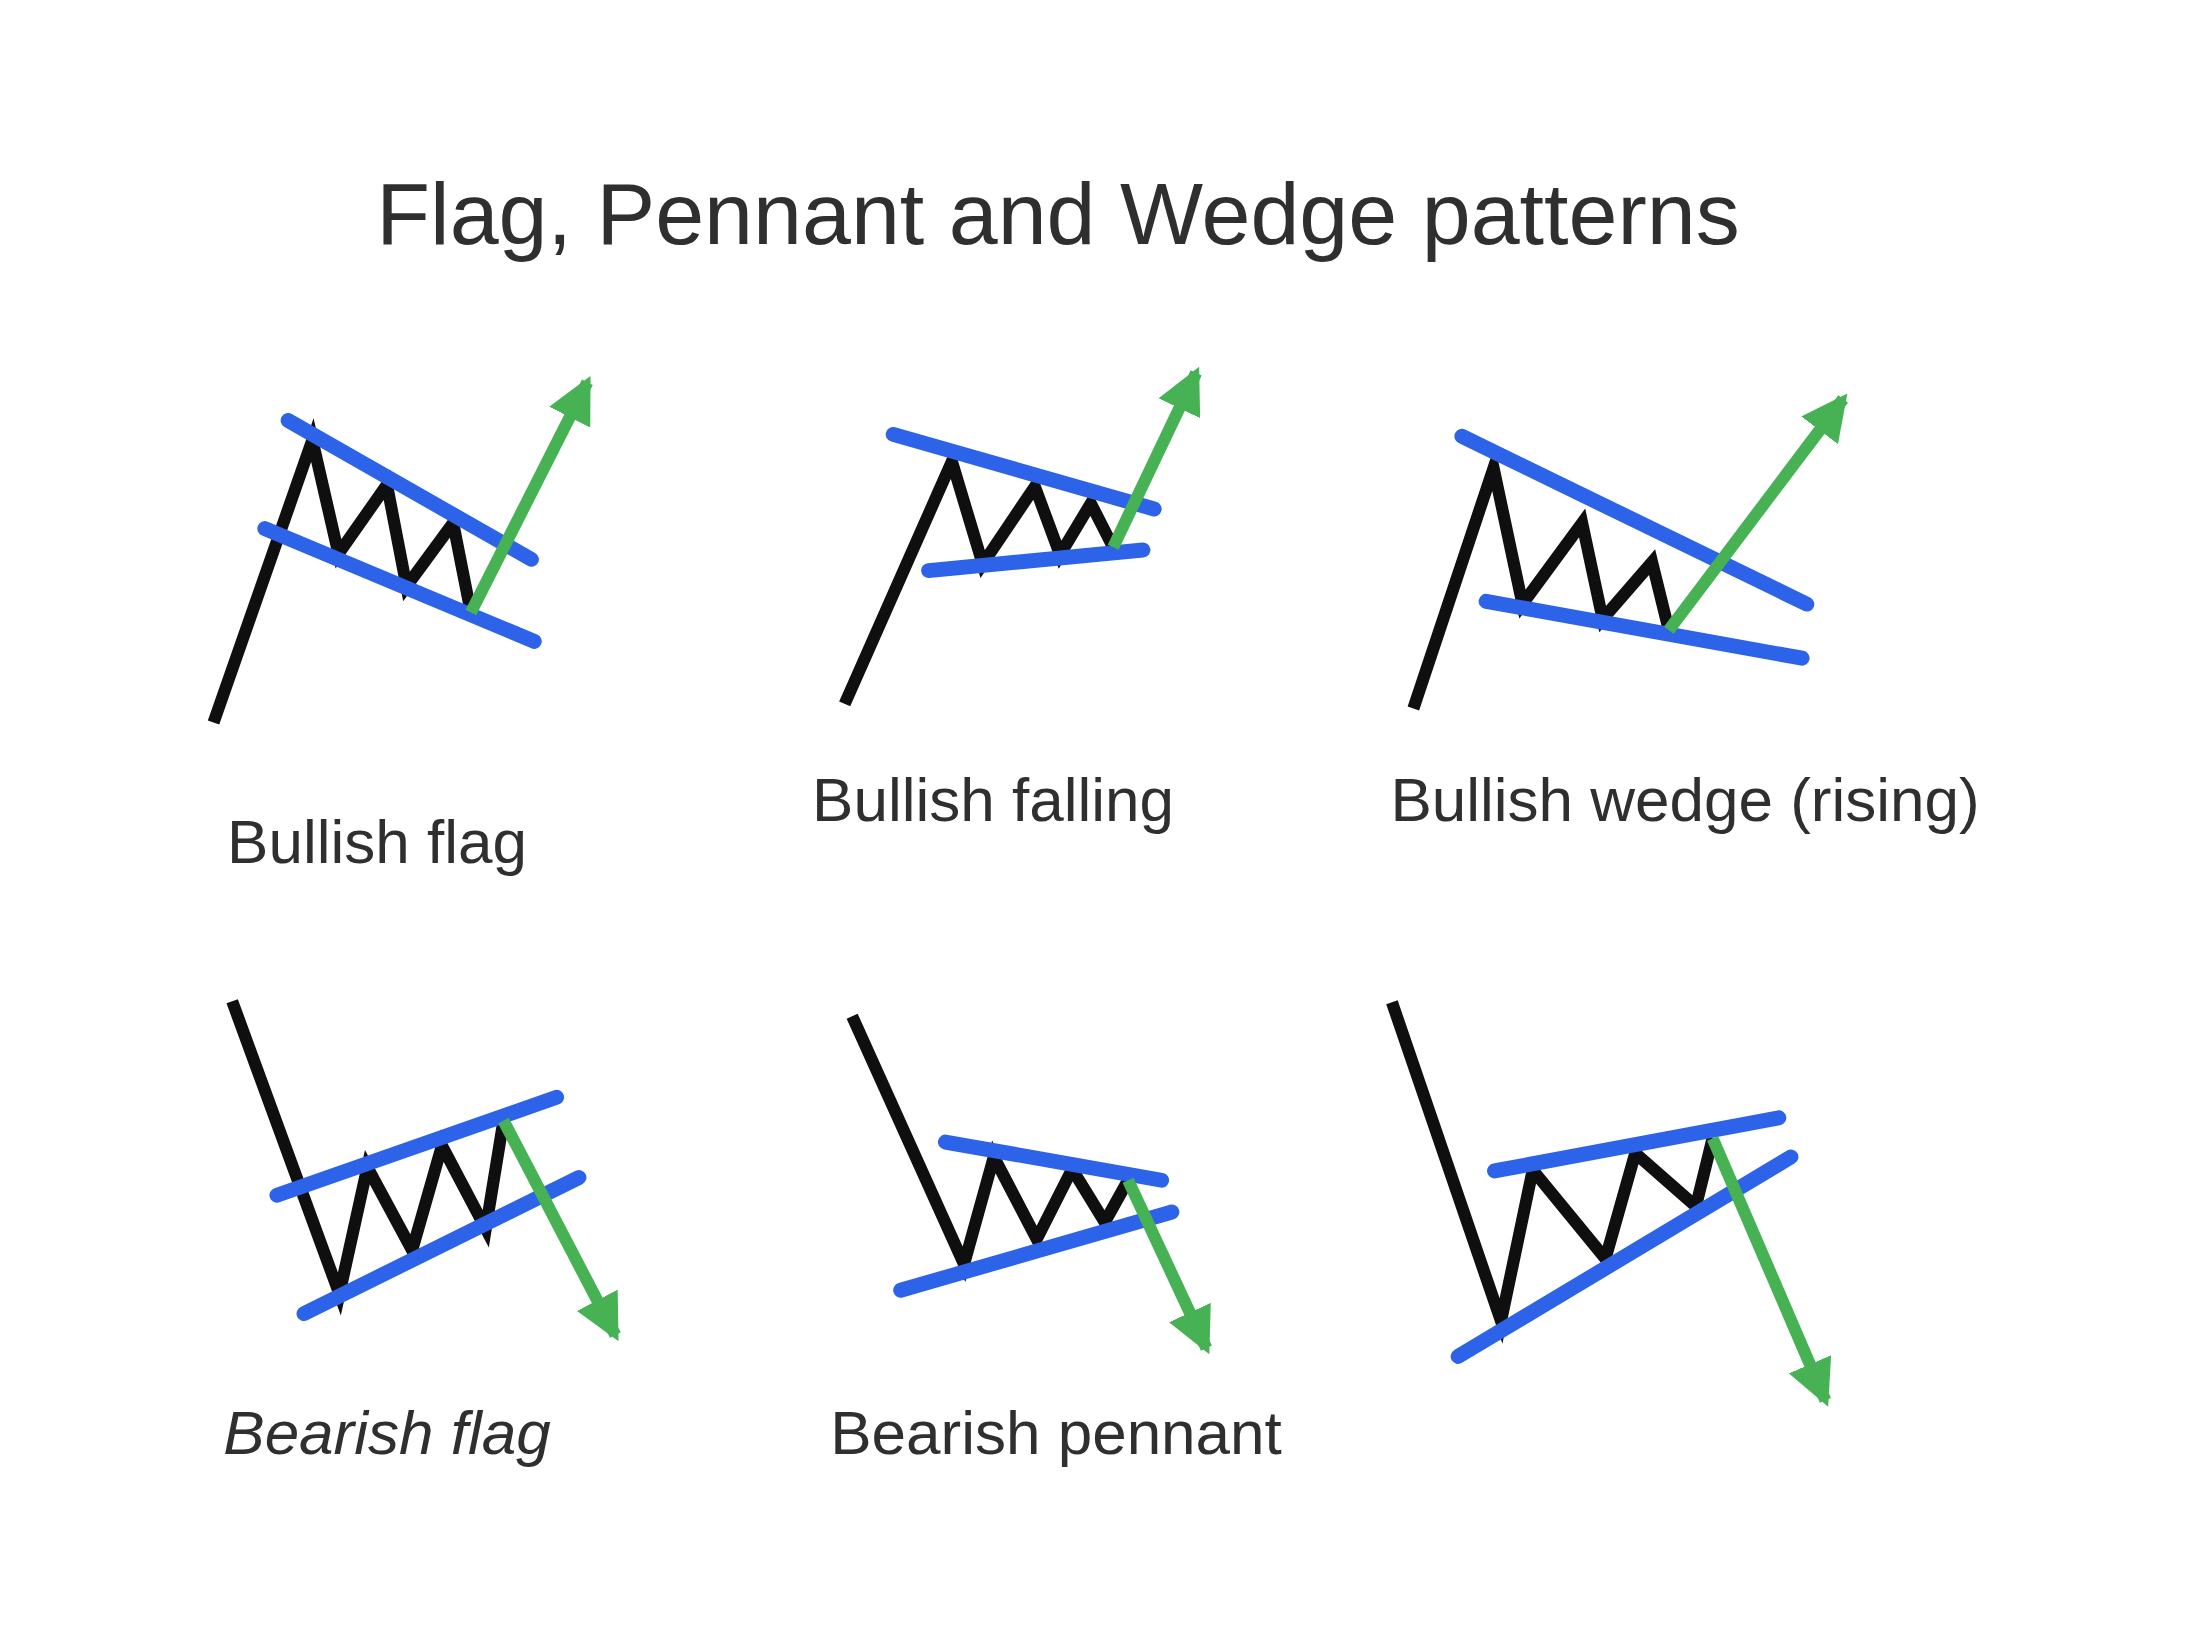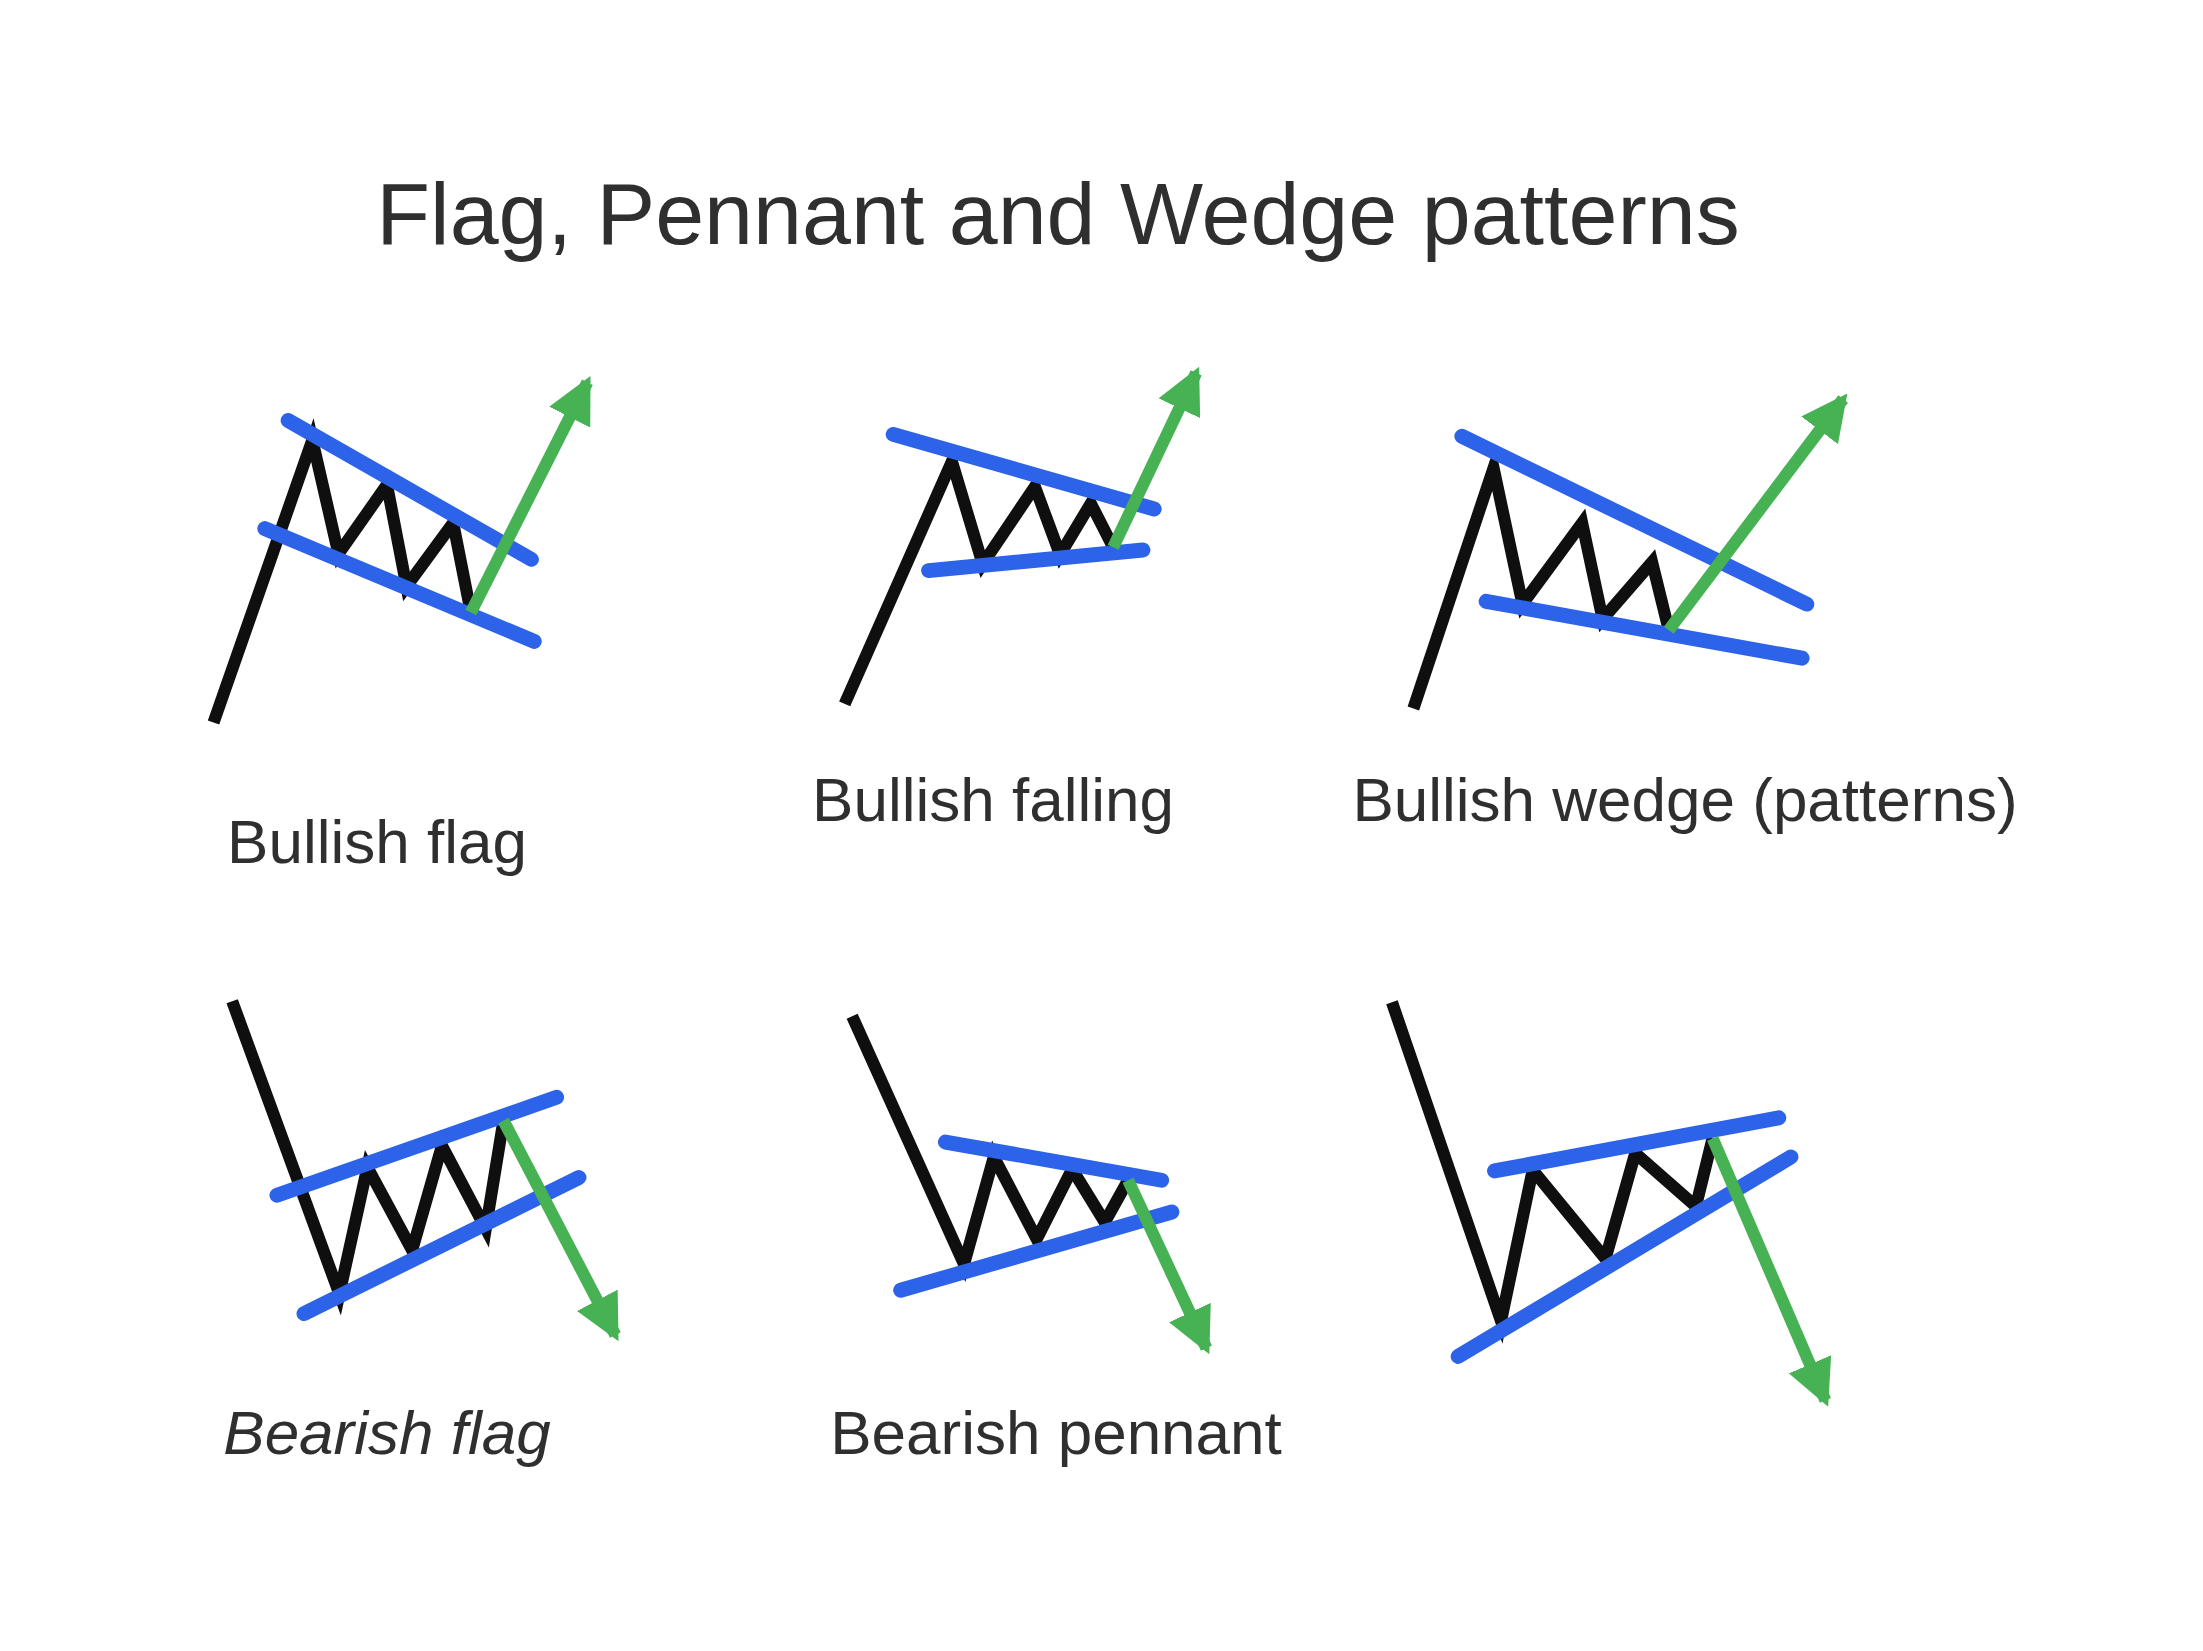--- a/index.html
+++ b/index.html
@@ -110,18 +110,18 @@
     <g>
       <polyline class="price-line" points="1493,1075 1610,1417 1644,1255 1722,1350 1754,1237 1819,1294 1837,1221"></polyline>
       <line class="trendline" x1="1603" y1="1256" x2="1908" y2="1199"></line>
       <line class="trendline" x1="1564" y1="1455" x2="1921" y2="1241"></line>
       <line class="breakout-arrow" x1="1837" y1="1221" x2="1958" y2="1502" marker-end="url(#arrowhead)"></line>
     </g>
   </svg>
 
   <div class="pattern-label label-0">Bullish flag</div>
   <div class="pattern-label label-1">Bullish falling</div>
-  <div class="pattern-label label-2">Bullish wedge (patterns)</div>
+  <div class="pattern-label label-2">Bullish wedge (rising)</div>
   <div class="pattern-label label-3">Bearish flag</div>
   <div class="pattern-label label-4">Bearish pennant</div>
 
 </div>
 
 
 </body></html>

